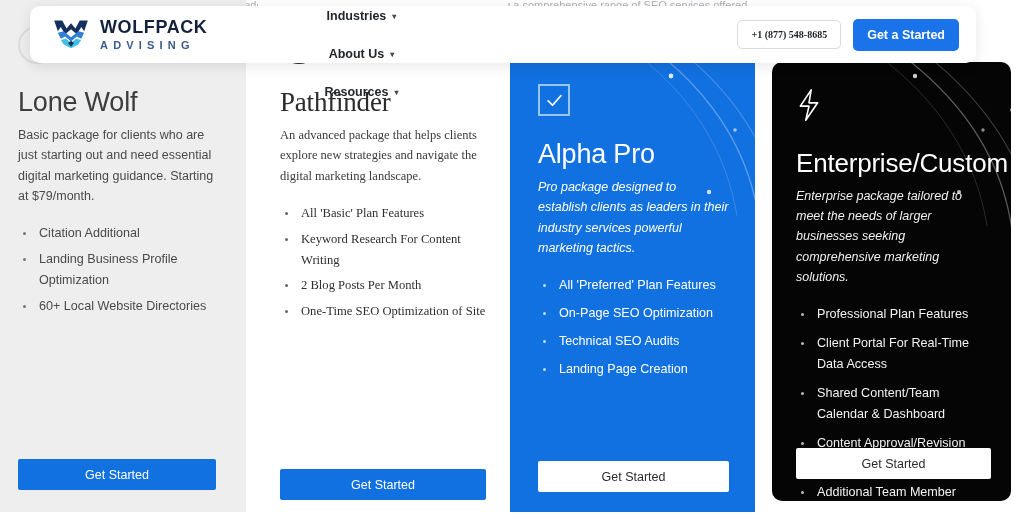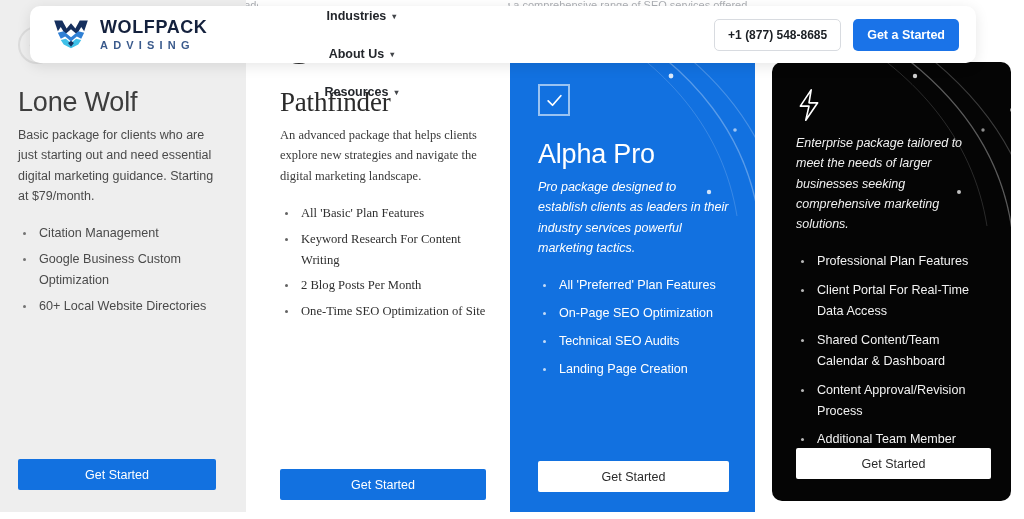--- a/index.html
+++ b/index.html
@@ -181,23 +181,23 @@
   .nav-item {
     font-size: 12.5px; font-weight: bold; color: #23262b;
     padding: 7px 11px; border-radius: 4px; cursor: pointer;
     display: flex; align-items: center; gap: 6px; white-space: nowrap;
   }
   .nav-item.active { background: #1a73e8; color: #ffffff; padding: 7px 13px; }
   .caret { font-size: 8px; opacity: .85; transform: translateY(1px); }
 
   .header-right { margin-left: auto; display: flex; align-items: center; gap: 12px; margin-right: 17px; }
   .phone-btn {
-    font-size: 12px; font-weight: bold; color: #1b1f24;
+    font-size: 10px; font-weight: bold; color: #1b1f24;
     border: 1px solid #d8dbe0; border-radius: 5px;
-    padding: 8px 13px; background: #fff; cursor: pointer; white-space: nowrap;
+    padding: 8px 13px; background: #fff; cursor: pointer; white-space: nowrap; font-family: Liberation Serif, serif;
   }
   .proposal-btn {
     font-size: 12.5px; font-weight: bold; color: #ffffff;
     background: #1a73e8; border-radius: 5px;
     padding: 9px 14px; cursor: pointer; border: none; white-space: nowrap;
     font-family: "Liberation Sans", sans-serif;
   }
 </style>
 </head>
 <body>
@@ -211,22 +211,22 @@
     <div class="card card-1">
       <div class="card-pad">
         <div class="icon-circle">
           <svg class="check-svg" width="20" height="20" viewBox="0 0 24 24" fill="none" stroke="#dcdcdc" stroke-width="2.2" stroke-linecap="round" stroke-linejoin="round">
             <polyline points="4,12.5 9.5,18 20,6"></polyline>
           </svg>
         </div>
         <div class="plan-title">Lone Wolf</div>
         <div class="plan-desc">Basic package for clients who are just starting out and need essential digital marketing guidance. Starting at $79/month.</div>
         <ul class="features">
-          <li>Citation Management</li>
-          <li>Google Business Custom Optimization</li>
+          <li>Citation Additional</li>
+          <li>Landing Business Profile Optimization</li>
           <li>60+ Local Website Directories</li>
         </ul>
       </div>
       <button class="cta">Get Started</button>
     </div>
 
     <div class="card card-2">
       <div class="card-pad">
         <div class="icon-circle">
           <svg class="check-svg" width="20" height="20" viewBox="0 0 24 24" fill="none" stroke="#2f2f2f" stroke-width="2.2" stroke-linecap="round" stroke-linejoin="round">
@@ -282,20 +282,21 @@
         <circle cx="232" cy="88" r="1.7" fill="rgba(255,255,255,.55)"></circle>
         <circle cx="262" cy="68" r="2.6" fill="rgba(255,255,255,.95)"></circle>
         <circle cx="208" cy="150" r="2" fill="rgba(255,255,255,.75)"></circle>
       </svg>
       <div class="card-pad">
         <div style="width:34px;height:38px;">
           <svg width="26" height="34" viewBox="0 0 24 30" fill="none" stroke="#ffffff" stroke-width="1.5" stroke-linecap="round" stroke-linejoin="round">
             <path d="M14,1 L4,16 L12,16 L9,29 L20,13 L12,13 Z"></path>
           </svg>
         </div>
+        <div class="plan-title">Enterprise/Custom</div>
         <div class="plan-desc">Enterprise package tailored to meet the needs of larger businesses seeking comprehensive marketing solutions.</div>
         <ul class="features">
           <li>Professional Plan Features</li>
           <li>Client Portal For Real-Time Data Access</li>
           <li>Shared Content/Team Calendar &amp; Dashboard</li>
           <li>Content Approval/Revision Process</li>
           <li>Additional Team Member Resources</li>
 
         </ul>
       </div>

